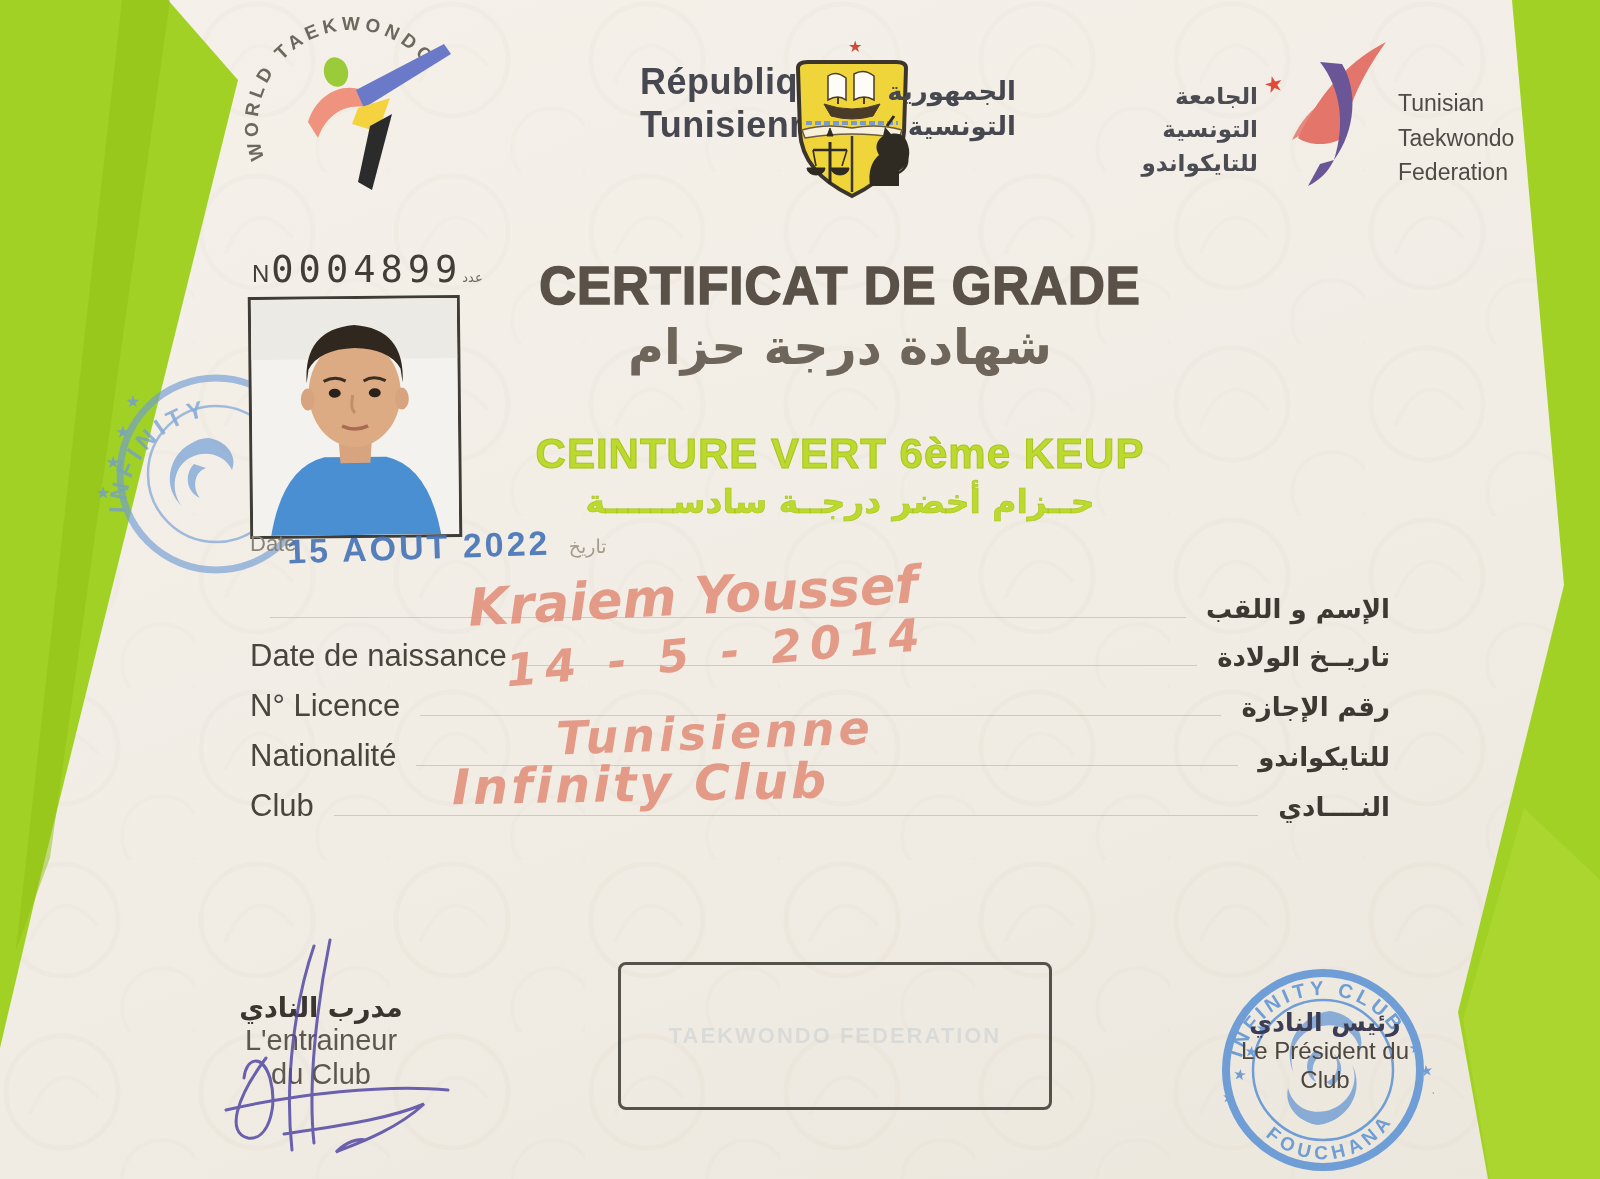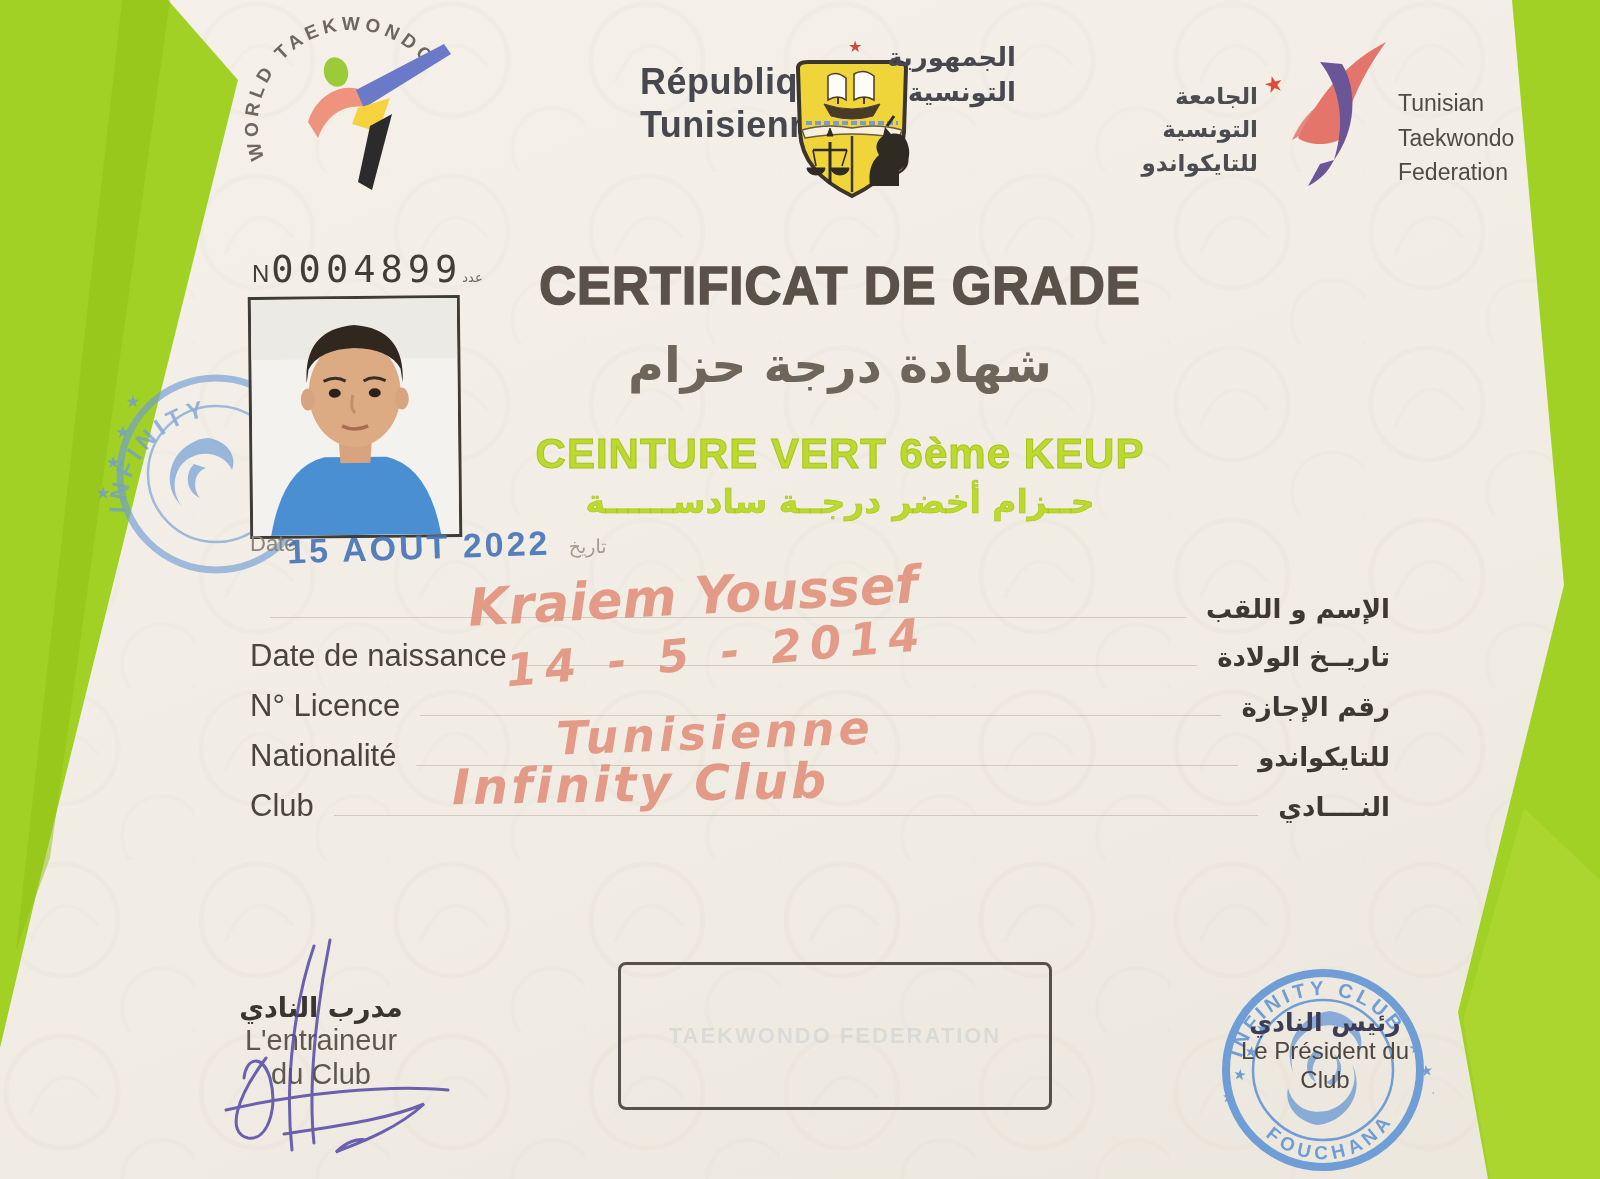--- a/index.html
+++ b/index.html
@@ -12,21 +12,21 @@
   svg{display:block;}
   
   .ribbons{left:0;top:0;width:1600px;height:1179px;pointer-events:none;}
   
   .wm{left:0;top:0;width:1600px;height:1179px;opacity:.5;}
   
   .wt-logo{left:232px;top:4px;width:240px;height:212px;}
   .rep-fr{left:640px;top:60px;width:148px;text-align:right;font-weight:bold;
           font-size:36px;line-height:1.2;color:#474750;letter-spacing:.5px;}
   .arms{left:786px;top:24px;width:132px;height:182px;}
-  .rep-ar{left:896px;top:40px;width:120px;text-align:right;font-weight:bold;
+  .rep-ar{left:896px;top:74px;width:120px;text-align:right;font-weight:bold;
           font-size:26px;line-height:1.35;color:#474750;font-family:"DejaVu Sans",sans-serif;}
   .fed-ar{left:1142px;top:80px;width:116px;text-align:right;font-weight:bold;
           font-size:23px;line-height:1.45;color:#4b4b52;font-family:"DejaVu Sans",sans-serif;}
   .fed-logo{left:1262px;top:36px;width:132px;height:150px;}
   .fed-en{left:1398px;top:86px;width:120px;font-size:23px;line-height:1.5;color:#4f4a45;}
   
   .serial{left:252px;top:248px;color:#423d37;white-space:nowrap;}
   .serial .n{font-size:24px;letter-spacing:2px;}
   .serial .digits{font-family:"DejaVu Sans Mono",monospace;font-size:37px;letter-spacing:5px;}
   .serial .ar{font-size:13px;color:#6e675e;font-family:"DejaVu Sans",sans-serif;}
@@ -35,21 +35,21 @@
   .stamp-left{left:98px;top:352px;width:230px;height:240px;opacity:.8;z-index:2;}
   .daterow{left:250px;top:528px;z-index:4;white-space:nowrap;}
   .daterow .lbl{font-size:22px;color:#8a8378;vertical-align:8px;}
   .daterow .stamp{display:inline-block;font-weight:bold;font-size:34px;letter-spacing:3px;
         color:#4472b8;opacity:.9;transform:rotate(-2deg);margin-left:-14px;}
   .daterow .ar{font-size:19px;color:#a39a8c;font-family:Liberation Serif, serif;margin-left:14px;vertical-align:6px;}
   
   .titlebox{left:420px;top:256px;width:840px;text-align:center;}
   .title-fr{font-size:51px;font-weight:bold;color:#5a5249;letter-spacing:1px;
             -webkit-text-stroke:1.6px #5a5249;transform:scaleY(1.06);white-space:nowrap;}
-  .title-ar{margin-top:22px;font-size:49px;font-weight:bold;color:#6e655b;
+  .title-ar{margin-top:4px;font-size:49px;font-weight:bold;color:#6e655b;
             font-family:"DejaVu Sans",sans-serif;white-space:nowrap;}
   .gradebox{left:420px;top:430px;width:840px;text-align:center;}
   .grade-fr{font-size:42px;font-weight:bold;color:#bcd92f;letter-spacing:1px;
             -webkit-text-stroke:1px #a9c41c;white-space:nowrap;}
   .grade-ar{margin-top:4px;font-size:33px;font-weight:bold;color:#bcd92f;
             -webkit-text-stroke:.6px #a9c41c;font-family:"DejaVu Sans",sans-serif;white-space:nowrap;}
   
   .fields{left:250px;top:594px;width:1140px;}
   .frow{display:flex;align-items:baseline;margin-bottom:14px;}
   .frow .fr{font-size:31px;color:#4a443d;white-space:nowrap;}

